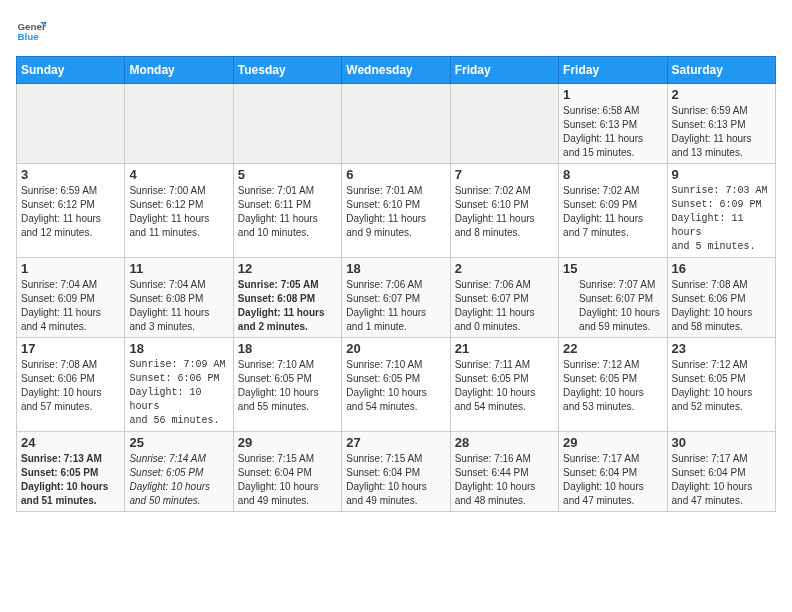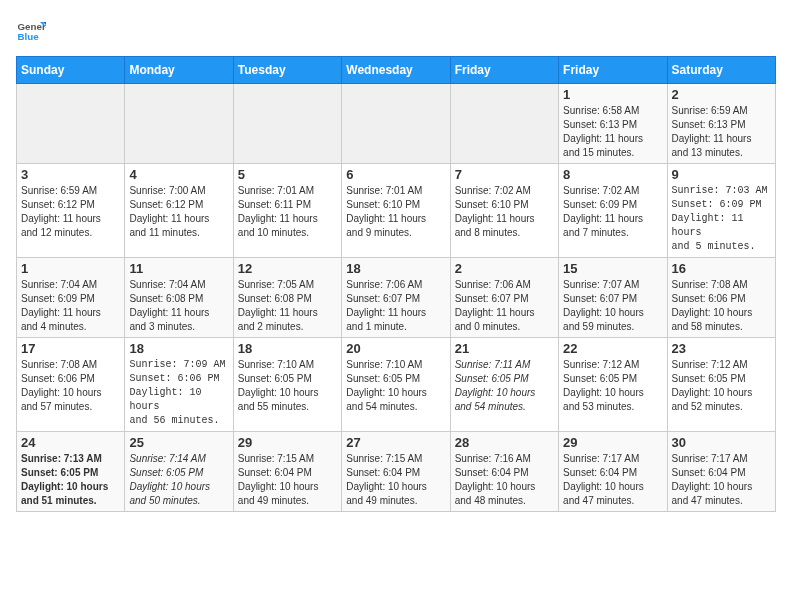--- a/index.html
+++ b/index.html
@@ -209,42 +209,42 @@
         </td>
         <td>
           <span class="day-number">11</span>
           <div class="day-info" style="white-space: pre-line;">Sunrise: 7:04 AM
 Sunset: 6:08 PM
 Daylight: 11 hours
 and 3 minutes.</div>
         </td>
         <td>
           <span class="day-number">12</span>
-          <div class="day-info" style="white-space: pre-line;">Sunrise: 7:05 AM
+          <div class="day-info" style="white-space: pre-line; font-weight: bold;">Sunrise: 7:05 AM
 Sunset: 6:08 PM
 Daylight: 11 hours
 and 2 minutes.</div>
         </td>
         <td>
           <span class="day-number">18</span>
           <div class="day-info" style="white-space: pre-line;">Sunrise: 7:06 AM
 Sunset: 6:07 PM
 Daylight: 11 hours
 and 1 minute.</div>
         </td>
         <td>
           <span class="day-number">2</span>
           <div class="day-info" style="white-space: pre-line;">Sunrise: 7:06 AM
 Sunset: 6:07 PM
 Daylight: 11 hours
 and 0 minutes.</div>
         </td>
         <td>
           <span class="day-number">15</span>
-          <div class="day-info" style="white-space: pre-line;">Sunrise: 7:07 AM
+          <div class="day-info" style="white-space: pre-line; margin-left: 16px;">Sunrise: 7:07 AM
 Sunset: 6:07 PM
 Daylight: 10 hours
 and 59 minutes.</div>
         </td>
         <td>
           <span class="day-number">16</span>
           <div class="day-info" style="white-space: pre-line;">Sunrise: 7:08 AM
 Sunset: 6:06 PM
 Daylight: 10 hours
 and 58 minutes.</div>
@@ -274,21 +274,21 @@
         </td>
         <td>
           <span class="day-number">20</span>
           <div class="day-info" style="white-space: pre-line;">Sunrise: 7:10 AM
 Sunset: 6:05 PM
 Daylight: 10 hours
 and 54 minutes.</div>
         </td>
         <td>
           <span class="day-number">21</span>
-          <div class="day-info" style="white-space: pre-line; font-style: italic;">Sunrise: 7:11 AM
+          <div class="day-info" style="white-space: pre-line;">Sunrise: 7:11 AM
 Sunset: 6:05 PM
 Daylight: 10 hours
 and 54 minutes.</div>
         </td>
         <td>
           <span class="day-number">22</span>
           <div class="day-info" style="white-space: pre-line;">Sunrise: 7:12 AM
 Sunset: 6:05 PM
 Daylight: 10 hours
 and 53 minutes.</div>
@@ -326,21 +326,21 @@
         <td>
           <span class="day-number">27</span>
           <div class="day-info" style="white-space: pre-line;">Sunrise: 7:15 AM
 Sunset: 6:04 PM
 Daylight: 10 hours
 and 49 minutes.</div>
         </td>
         <td>
           <span class="day-number">28</span>
           <div class="day-info" style="white-space: pre-line;">Sunrise: 7:16 AM
-Sunset: 6:04 PM
+Sunset: 6:44 PM
 Daylight: 10 hours
 and 48 minutes.</div>
         </td>
         <td>
           <span class="day-number">29</span>
           <div class="day-info" style="white-space: pre-line;">Sunrise: 7:17 AM
 Sunset: 6:04 PM
 Daylight: 10 hours
 and 47 minutes.</div>
         </td>

